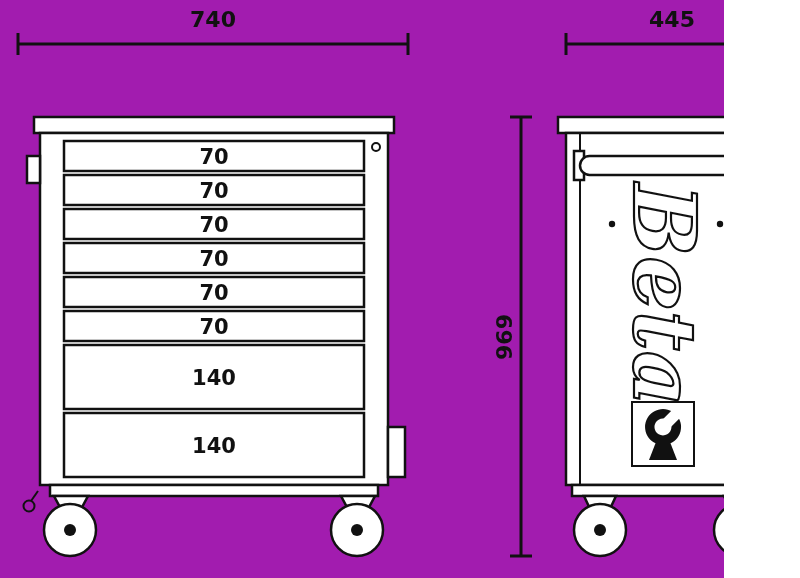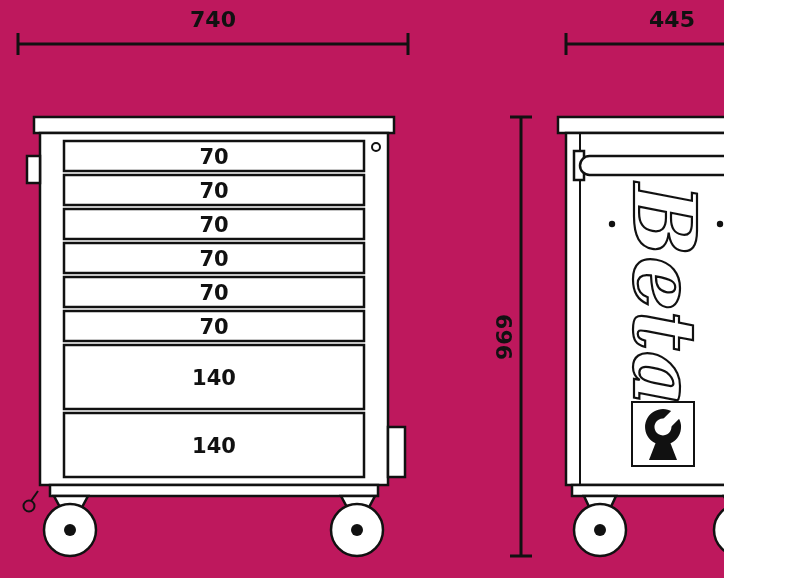--- a/index.html
+++ b/index.html
@@ -1,16 +1,16 @@
 <!DOCTYPE html>
 <html><head>
 <meta charset="utf-8">
 <style>
   html,body{margin:0;padding:0;background:#ffffff;}
-  .canvas{width:724px;height:578px;position:relative;background:#be185d;overflow:hidden;}
+  .canvas{width:724px;height:578px;position:relative;background:#a21caf;overflow:hidden;}
   svg{display:block;}
   .stroke{fill:#ffffff;stroke:#111111;stroke-width:2.5;}
   .thin{fill:none;stroke:#111111;stroke-width:2;}
   .solid{fill:#111111;stroke:none;}
   .dimline{stroke:#111111;stroke-width:3;fill:none;}
   .dim-text{font:bold 22px "DejaVu Sans", sans-serif;fill:#111111;}
   .drawer-label{font:bold 21px "DejaVu Sans", sans-serif;fill:#111111;}
   .brand-text{font:italic 700 86px "DejaVu Serif", serif;fill:#ffffff;stroke:#111111;stroke-width:2.2;}
 </style>
 </head>

